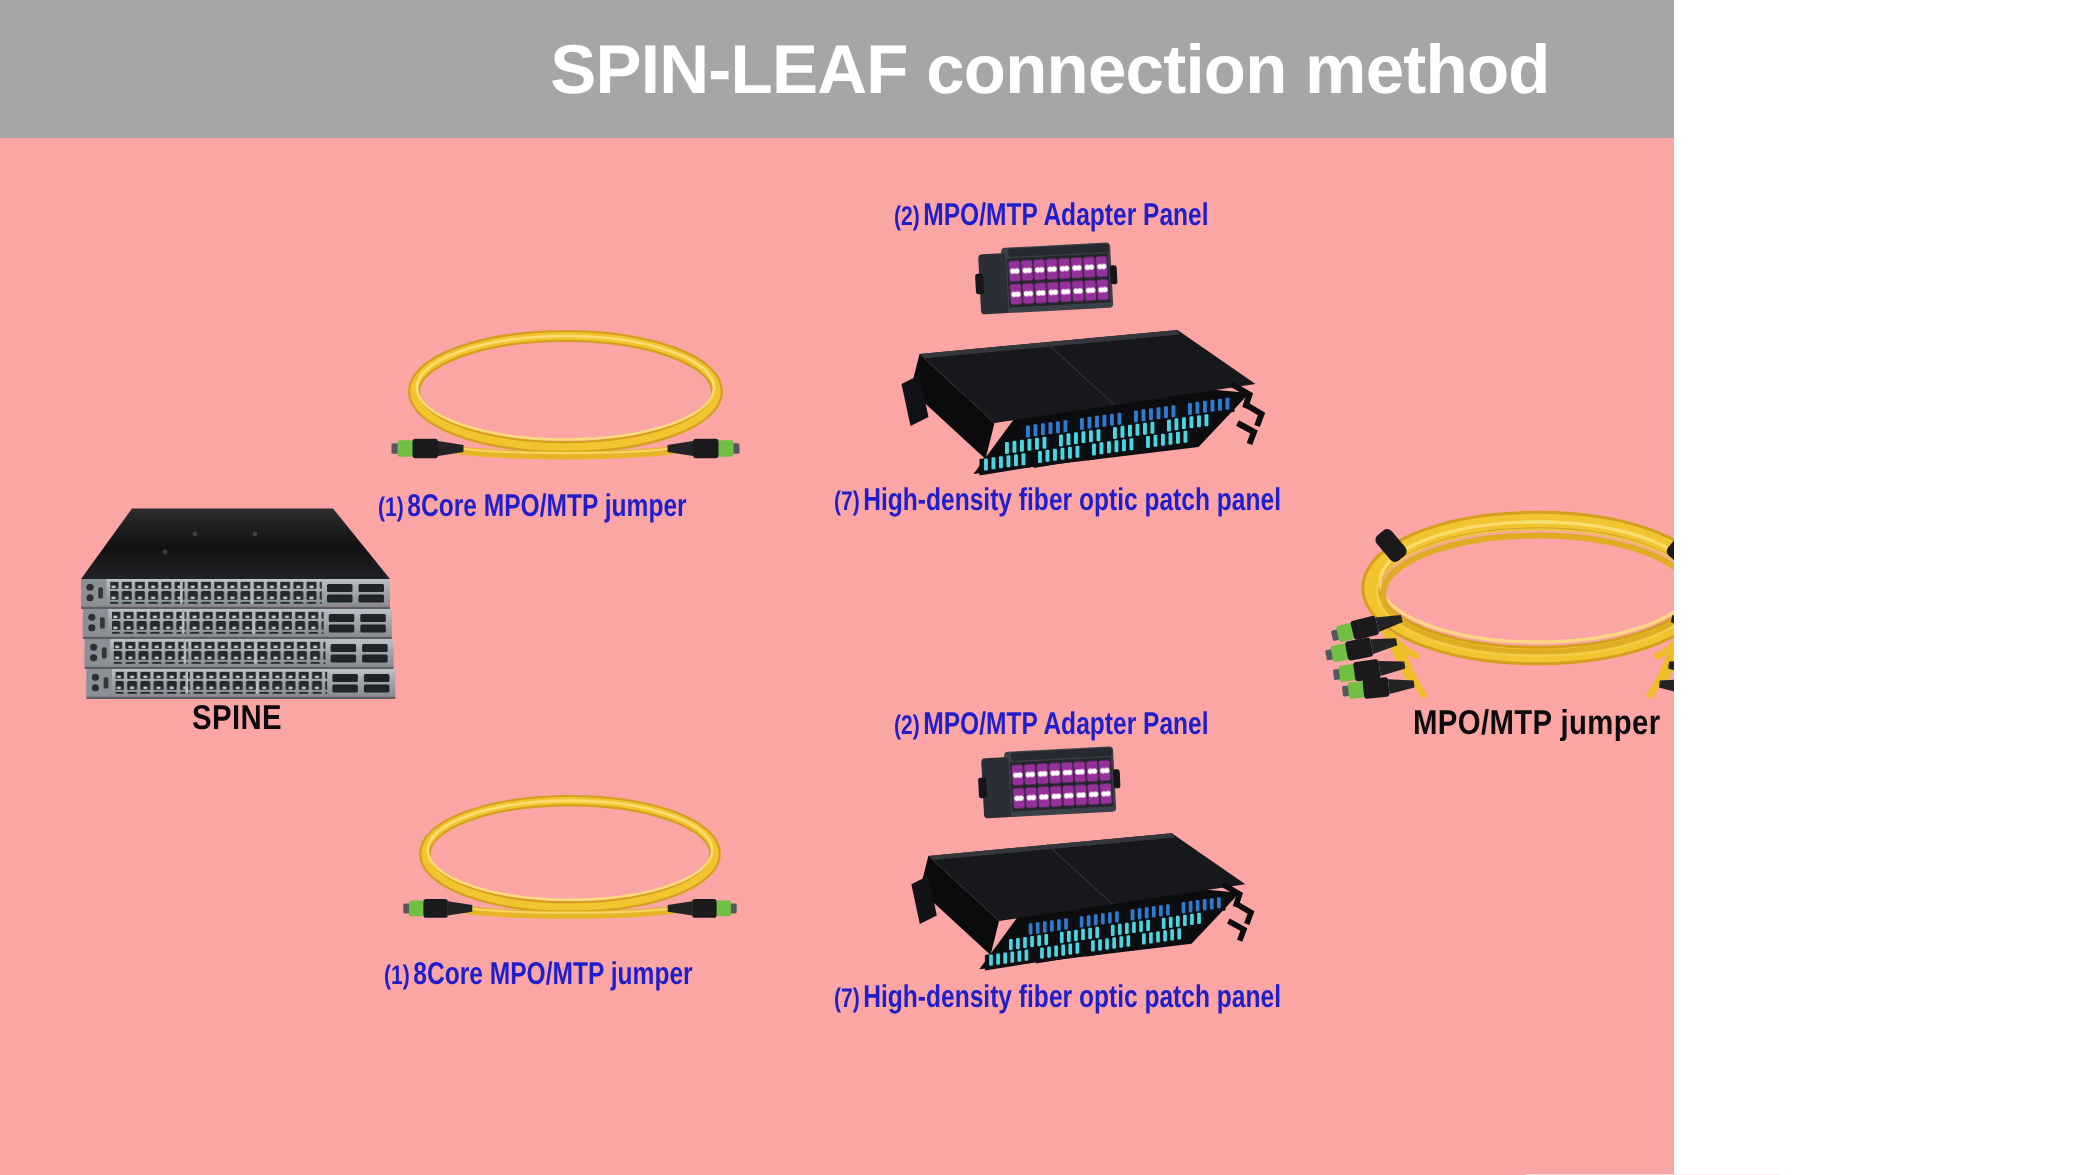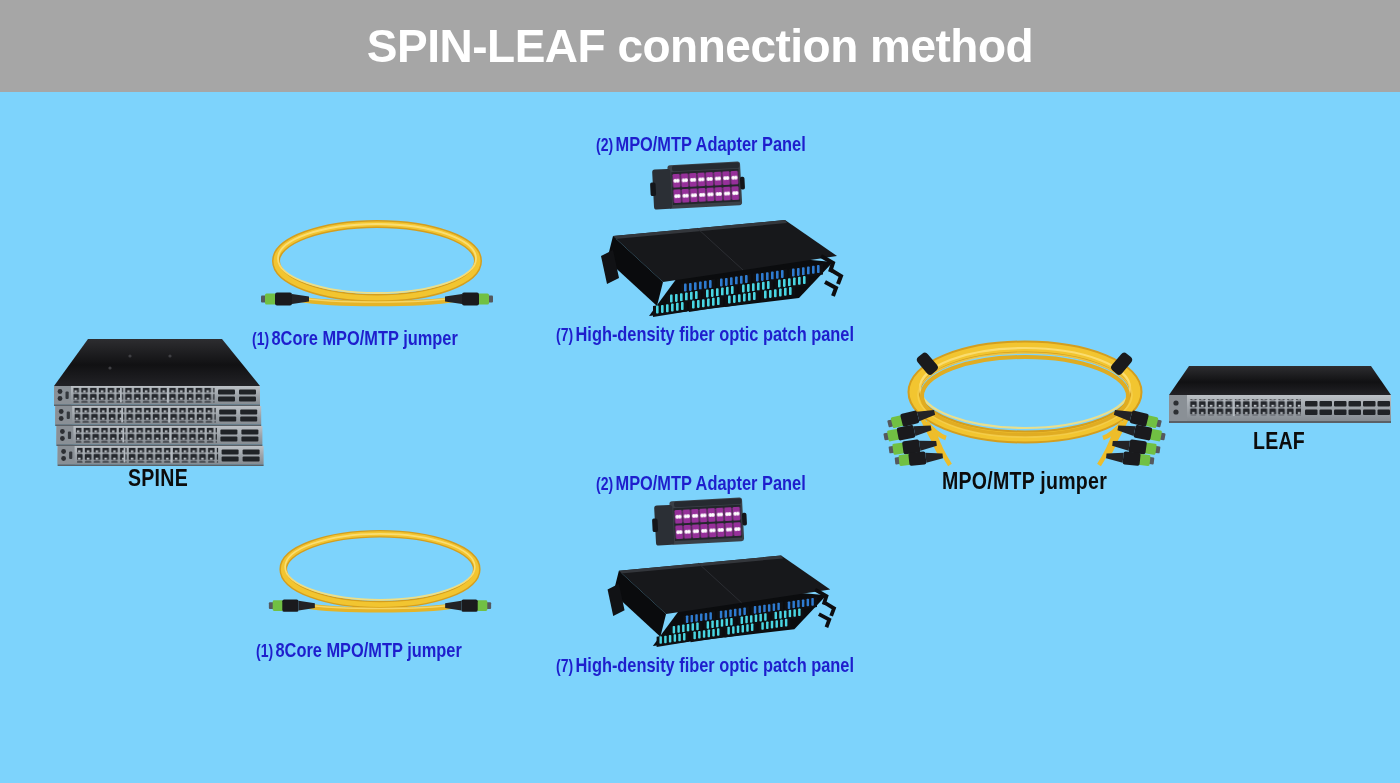--- a/index.html
+++ b/index.html
@@ -1,16 +1,16 @@
 <!DOCTYPE html>
 <html><head>
 <meta charset="utf-8">
 <style>
   html,body{margin:0;padding:0;background:#ffffff;}
-  .page{position:relative;width:1400px;height:783px;overflow:hidden;background:#7dd3fc;
+  .page{position:relative;width:1116px;height:783px;overflow:hidden;background:#fca5a5;
         font-family:"Liberation Sans",sans-serif;}
   .titlebar{position:absolute;left:0;top:0;width:1400px;height:92px;background:#a6a6a6;
             display:flex;align-items:center;justify-content:center;}
   .titlebar .t{font-size:46px;font-weight:bold;color:#ffffff;letter-spacing:-0.5px;}
   .canvas{position:absolute;left:0;top:92px;width:1400px;height:691px;}
   .art{position:absolute;left:0;top:0;width:1400px;height:691px;}
   .cap{position:absolute;white-space:nowrap;color:#1e1ecd;font-weight:bold;font-size:21px;
        transform:scaleX(.78);transform-origin:0 50%;}
   .cap .idx{font-size:18px;margin-right:3px;font-weight:bold;}
   .dcap{position:absolute;white-space:nowrap;color:#0c0c0c;font-weight:bold;font-size:23px;

